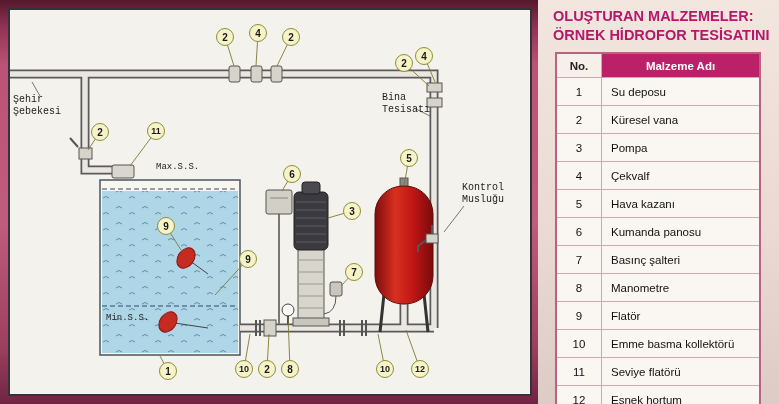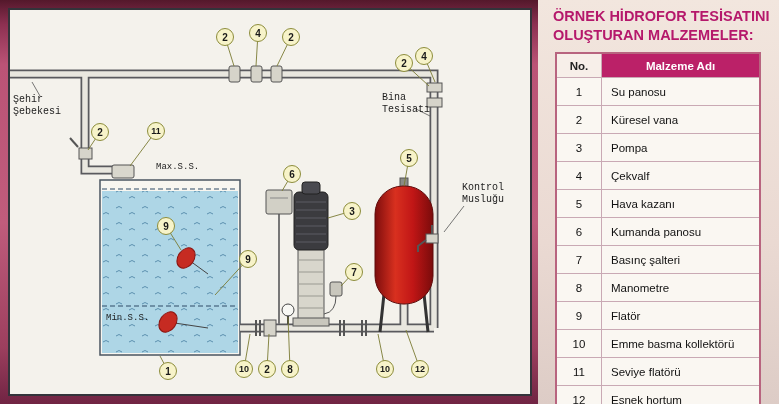--- a/index.html
+++ b/index.html
@@ -212,34 +212,34 @@
       <div class="callout" style="left: 225px; top: 350px; font-size: 9px;">10</div>
       <div class="callout" style="left: 248px; top: 350px;">2</div>
       <div class="callout" style="left: 271px; top: 350px;">8</div>
       <div class="callout" style="left: 366px; top: 350px; font-size: 9px;">10</div>
       <div class="callout" style="left: 401px; top: 350px; font-size: 9px;">12</div>
     </div>
 </div>
 
 <div class="right-panel">
   <div class="panel-title">
+    <div>OLUŞTURAN MALZEMELER:</div>
     <div>ÖRNEK HİDROFOR TESİSATINI</div>
-    <div>OLUŞTURAN MALZEMELER:</div>
   </div>
   <table class="materials">
     <thead>
       <tr>
         <th class="no-col">No.</th>
         <th class="name-col">Malzeme Adı</th>
       </tr>
     </thead>
     <tbody id="materials-body">
         <tr>
           <td class="no">1</td>
-          <td class="name">Su panosu</td>
+          <td class="name">Su deposu</td>
         </tr>
         <tr>
           <td class="no">2</td>
           <td class="name">Küresel vana</td>
         </tr>
         <tr>
           <td class="no">3</td>
           <td class="name">Pompa</td>
         </tr>
         <tr>

